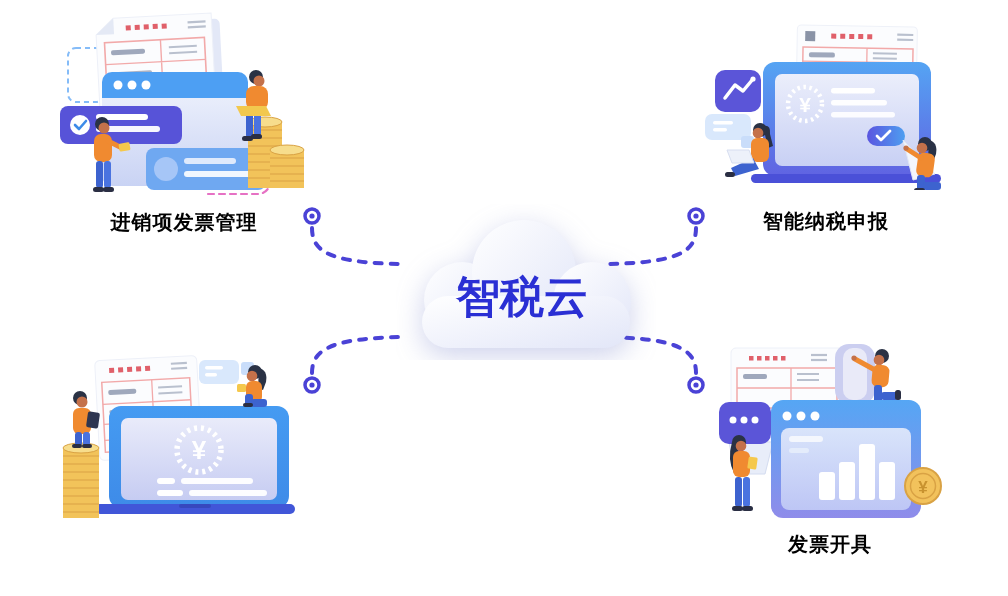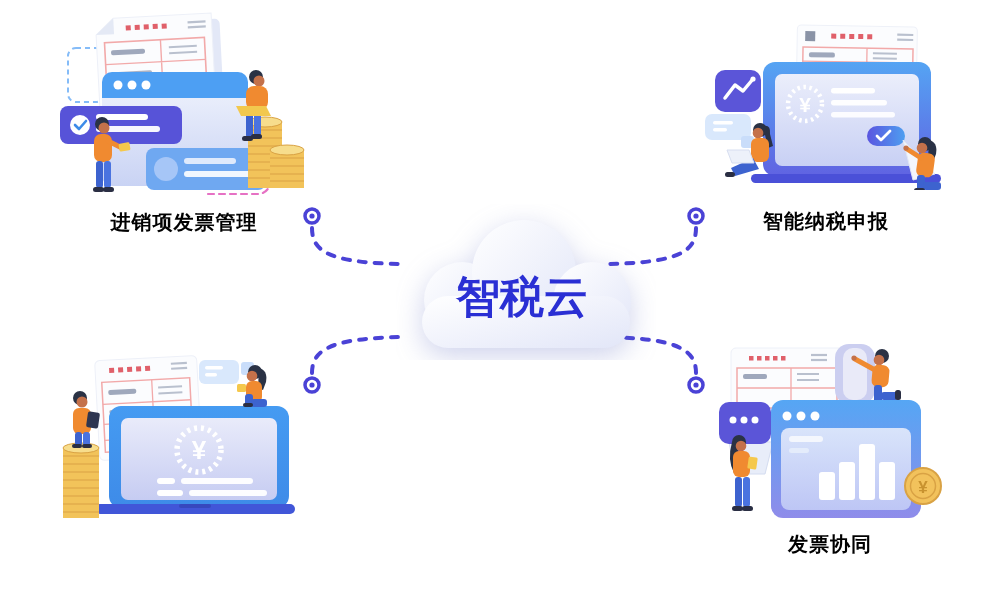--- a/index.html
+++ b/index.html
@@ -459,16 +459,16 @@
         <rect x="17" y="164" width="11" height="5" rx="2.5" fill="#2a2e43"></rect>
         <rect x="27" y="164" width="11" height="5" rx="2.5" fill="#2a2e43"></rect>
       </g>
 
       <g>
         <circle cx="208" cy="144" r="18" fill="#f2c25c" stroke="#d9a244" stroke-width="2"></circle>
         <circle cx="208" cy="144" r="12.5" fill="none" stroke="#d9a244" stroke-width="1.5"></circle>
         <text x="208" y="151" text-anchor="middle" font-size="17" font-weight="bold" fill="#c8922f">¥</text>
       </g>
     </svg>
-    <figcaption class="feature-label">发票协同</figcaption>
+    <figcaption class="feature-label">发票开具</figcaption>
   </figure>
 
 </div>
 
 </body></html>

